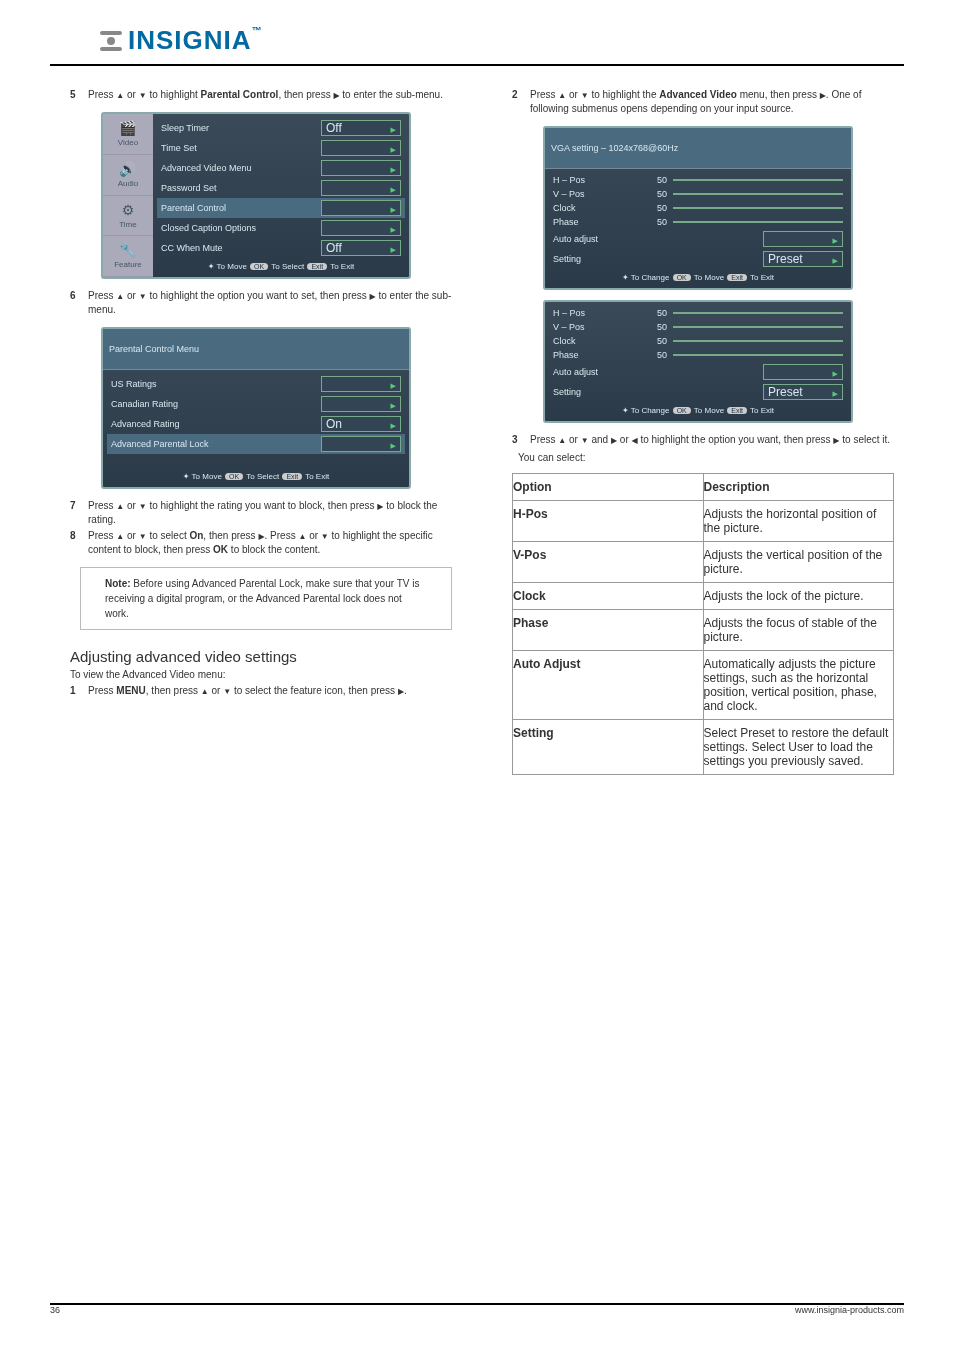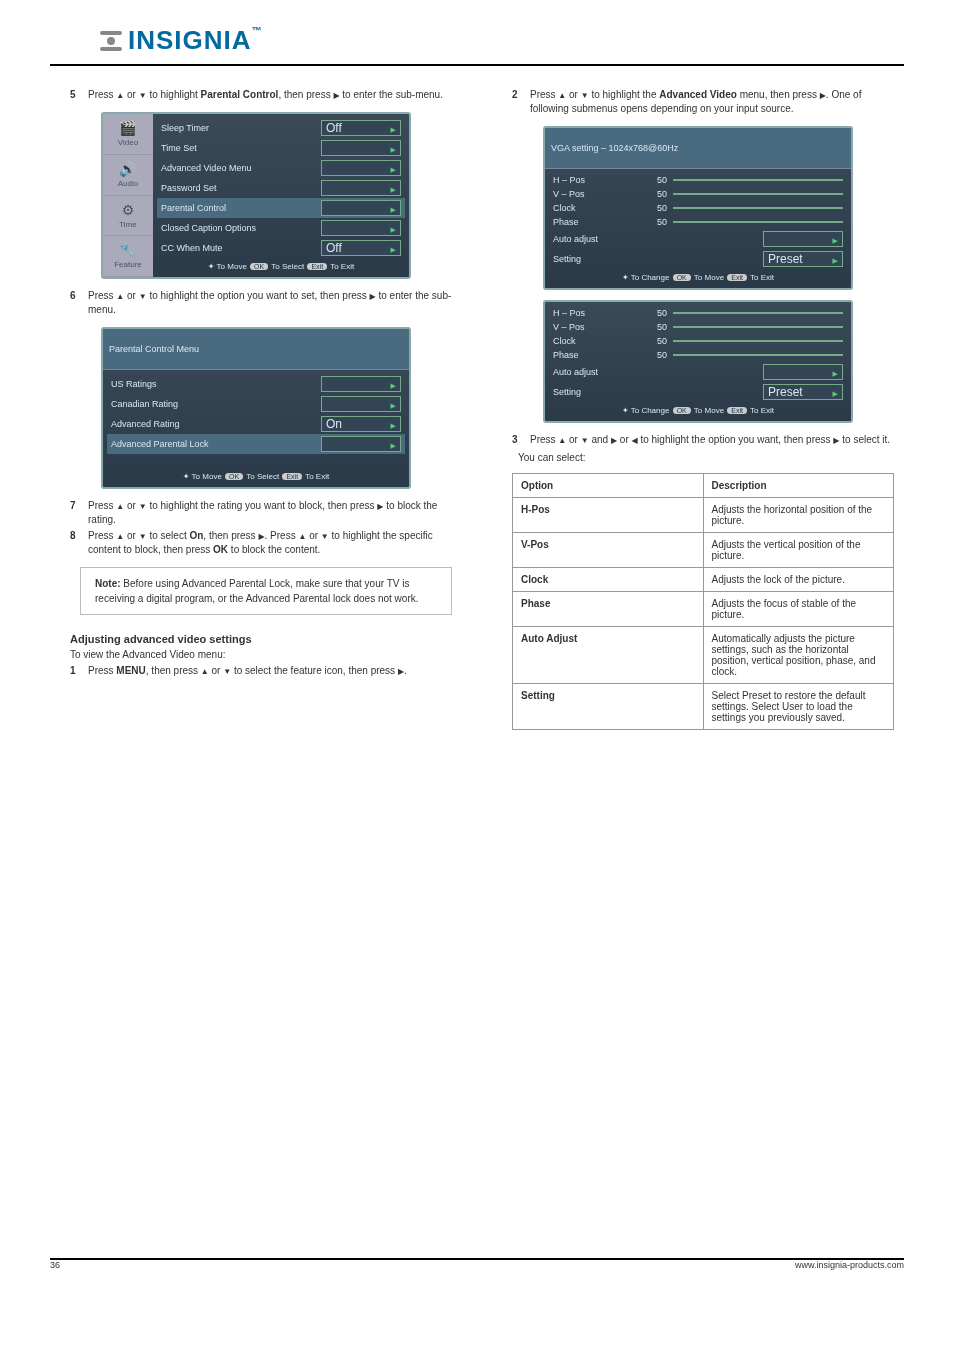--- a/index.html
+++ b/index.html
@@ -33,28 +33,28 @@
   .osd-row .label { flex:1; }
   .osd-row .val-box { border:1px solid #7a8; background:#345; min-width:80px; font-size:12px; padding:0 4px; display:flex; justify-content:space-between; align-items:center;}
   .osd-row .val-box.slider { width:170px; background:#234; position:relative;}
   .osd-row .num-val { min-width:30px; text-align:right; padding-right:6px;}
   .mini-arrow-r::after{ content:"▶"; font-size:7px; color:#5c7;}
   .osd-controls { text-align:center; font-size:8px; padding:4px 0 2px 0; color:#d8e8f0;}
   .pill { display:inline-block; background:#ccc; color:#234; border-radius:6px; padding:0 4px; font-size:7px; margin:0 1px;}
   
   .osd-header { background:#4a6a80; padding:15px 6px; margin:-4px -4px 4px -4px; border-bottom:1px solid #789;}
   
-  .note-box { border:1px solid #bbb; margin:10px 10px 10px 30px; padding:8px 14px; line-height:1.5;}
+  .note-box { border:1px solid #bbb; margin:10px 10px 10px 30px; padding:8px 24px; line-height:1.5;}
   .note-box .note-label{font-weight:bold;}
   
-  .section-h { font-weight:bold; font-size:11px; margin:18px 0 4px 20px;}
+  .section-h { font-weight:normal; font-size:15px; margin:18px 0 4px 20px;}
   .section-sub { font-size:10px; margin:0 0 4px 20px;}
   
   table.opts { border-collapse:collapse; width: calc(100% - 30px); margin:8px 0 8px 20px; }
-  table.opts th, table.opts td { border:1px solid #999; padding:6px 8px; vertical-align:top; font-size:10px;}
+  table.opts th, table.opts td { border:1px solid #999; padding:6px 0; vertical-align:top; font-size:12px;}
   table.opts th { font-weight:bold; width:28%; text-align:left;}
   
   .footer-line { border-top:2px solid #000; margin:520px 50px 0 50px; display:flex; justify-content:space-between; font-size:9px;}
 </style>
 </head>
 <body>
 
 <div class="logo-area">
   <div class="logo-cap">
     <span class="bar"></span>

